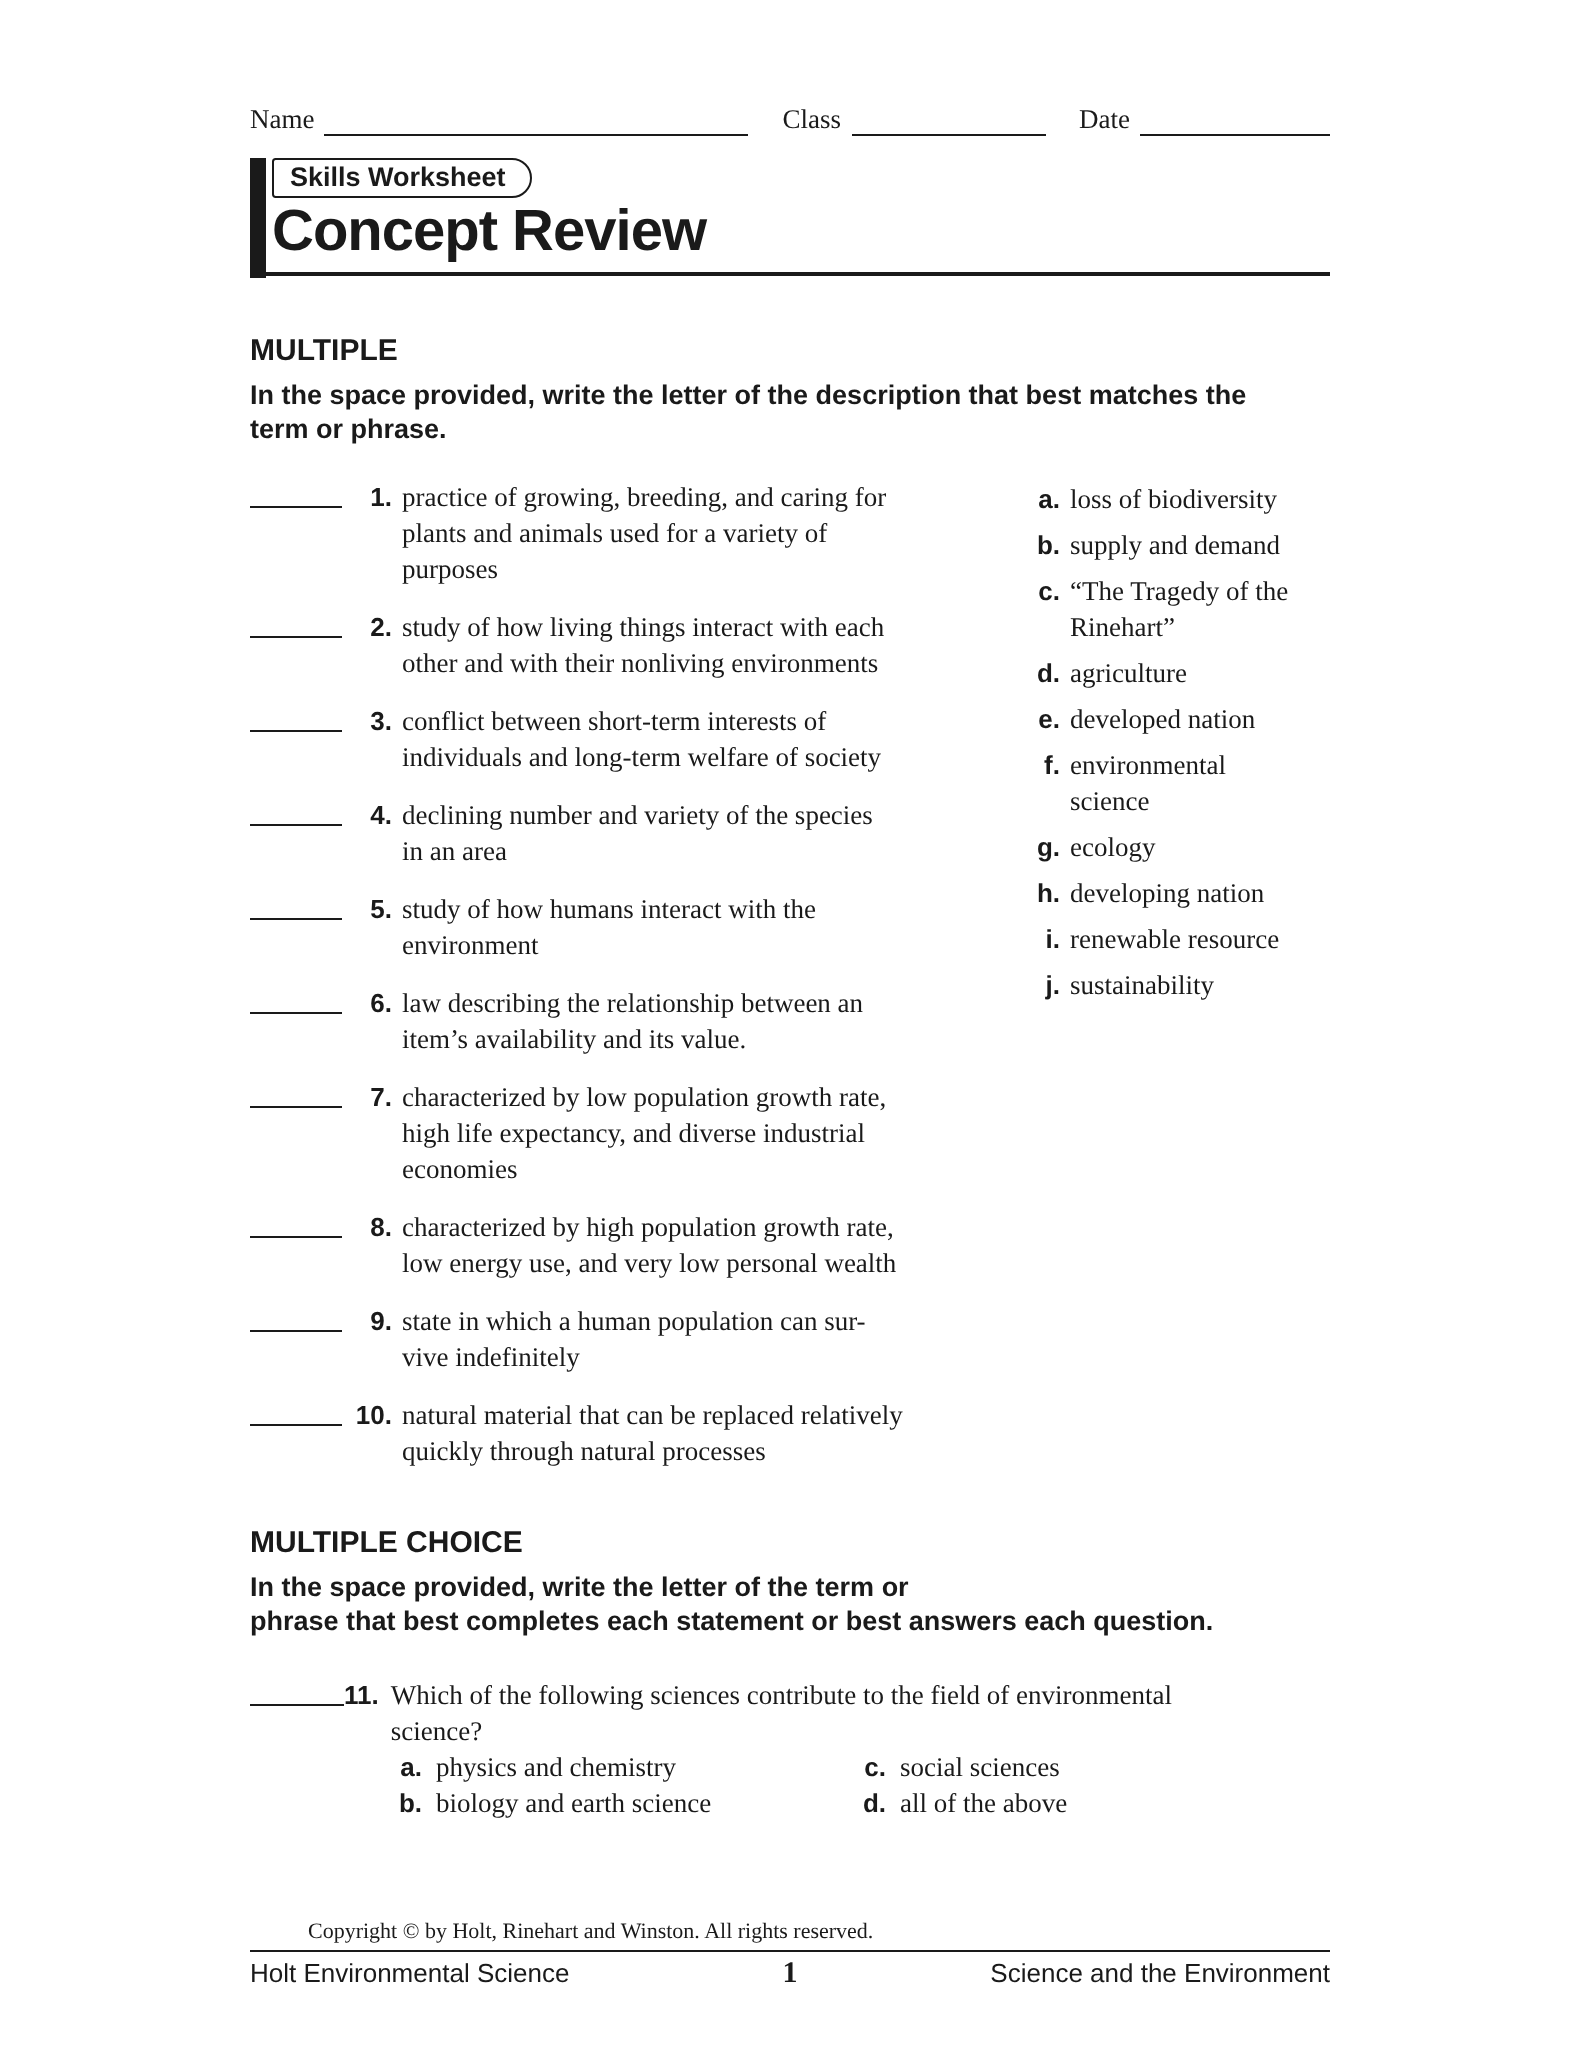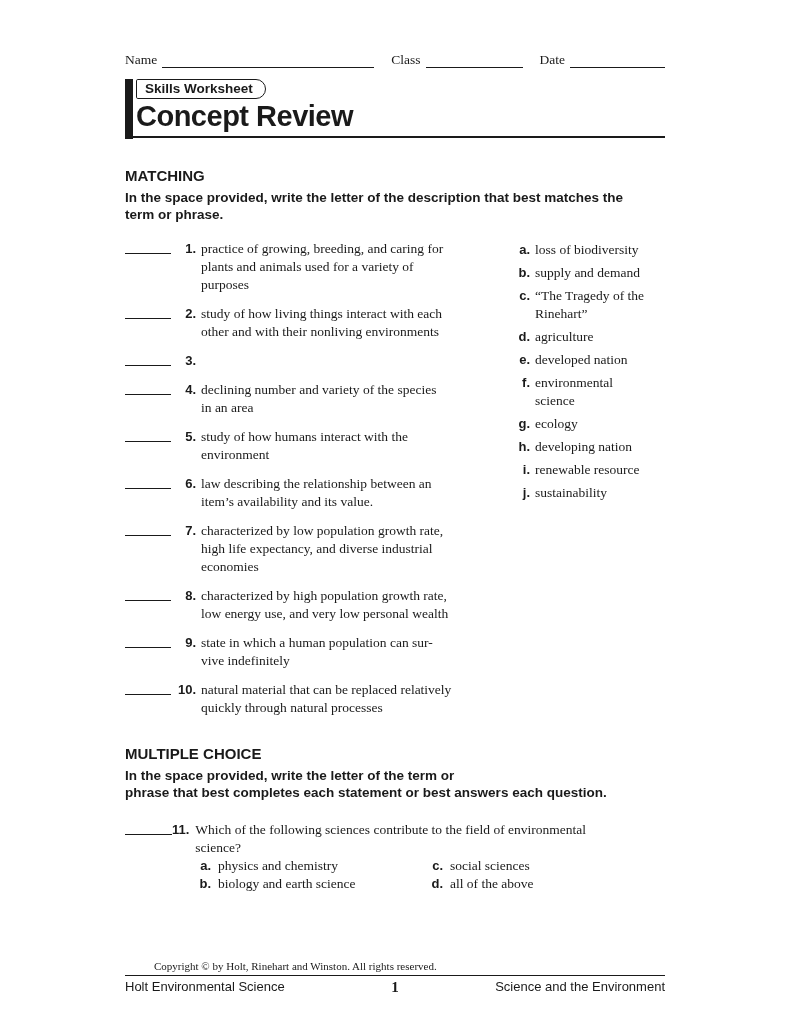--- a/index.html
+++ b/index.html
@@ -245,21 +245,21 @@
         <span class="blank-line date-line"></span>
       </div>
     </div>
 
     <div class="title-block">
       <div class="title-bar"></div>
       <span class="badge">Skills Worksheet</span>
       <div class="doc-title">Concept Review</div>
     </div>
 
-    <div class="section-heading matching-heading">MATCHING</div>
+    <div class="section-heading matching-heading">MULTIPLE</div>
     <div class="instructions">In the space provided, write the letter of the description that best matches the
 term or phrase.</div>
 
     <div class="matching-grid">
       <div class="match-left">
         <div class="match-item">
           <span class="answer-blank"></span>
           <span class="item-num">1.</span>
           <span class="item-text">practice of growing, breeding, and caring for
 plants and animals used for a variety of
@@ -267,20 +267,22 @@
         </div>
         <div class="match-item">
           <span class="answer-blank"></span>
           <span class="item-num">2.</span>
           <span class="item-text">study of how living things interact with each
 other and with their nonliving environments</span>
         </div>
         <div class="match-item">
           <span class="answer-blank"></span>
           <span class="item-num">3.</span>
+          <span class="item-text">conflict between short-term interests of
+individuals and long-term welfare of society</span>
         </div>
         <div class="match-item">
           <span class="answer-blank"></span>
           <span class="item-num">4.</span>
           <span class="item-text">declining number and variety of the species
 in an area</span>
         </div>
         <div class="match-item">
           <span class="answer-blank"></span>
           <span class="item-num">5.</span>

